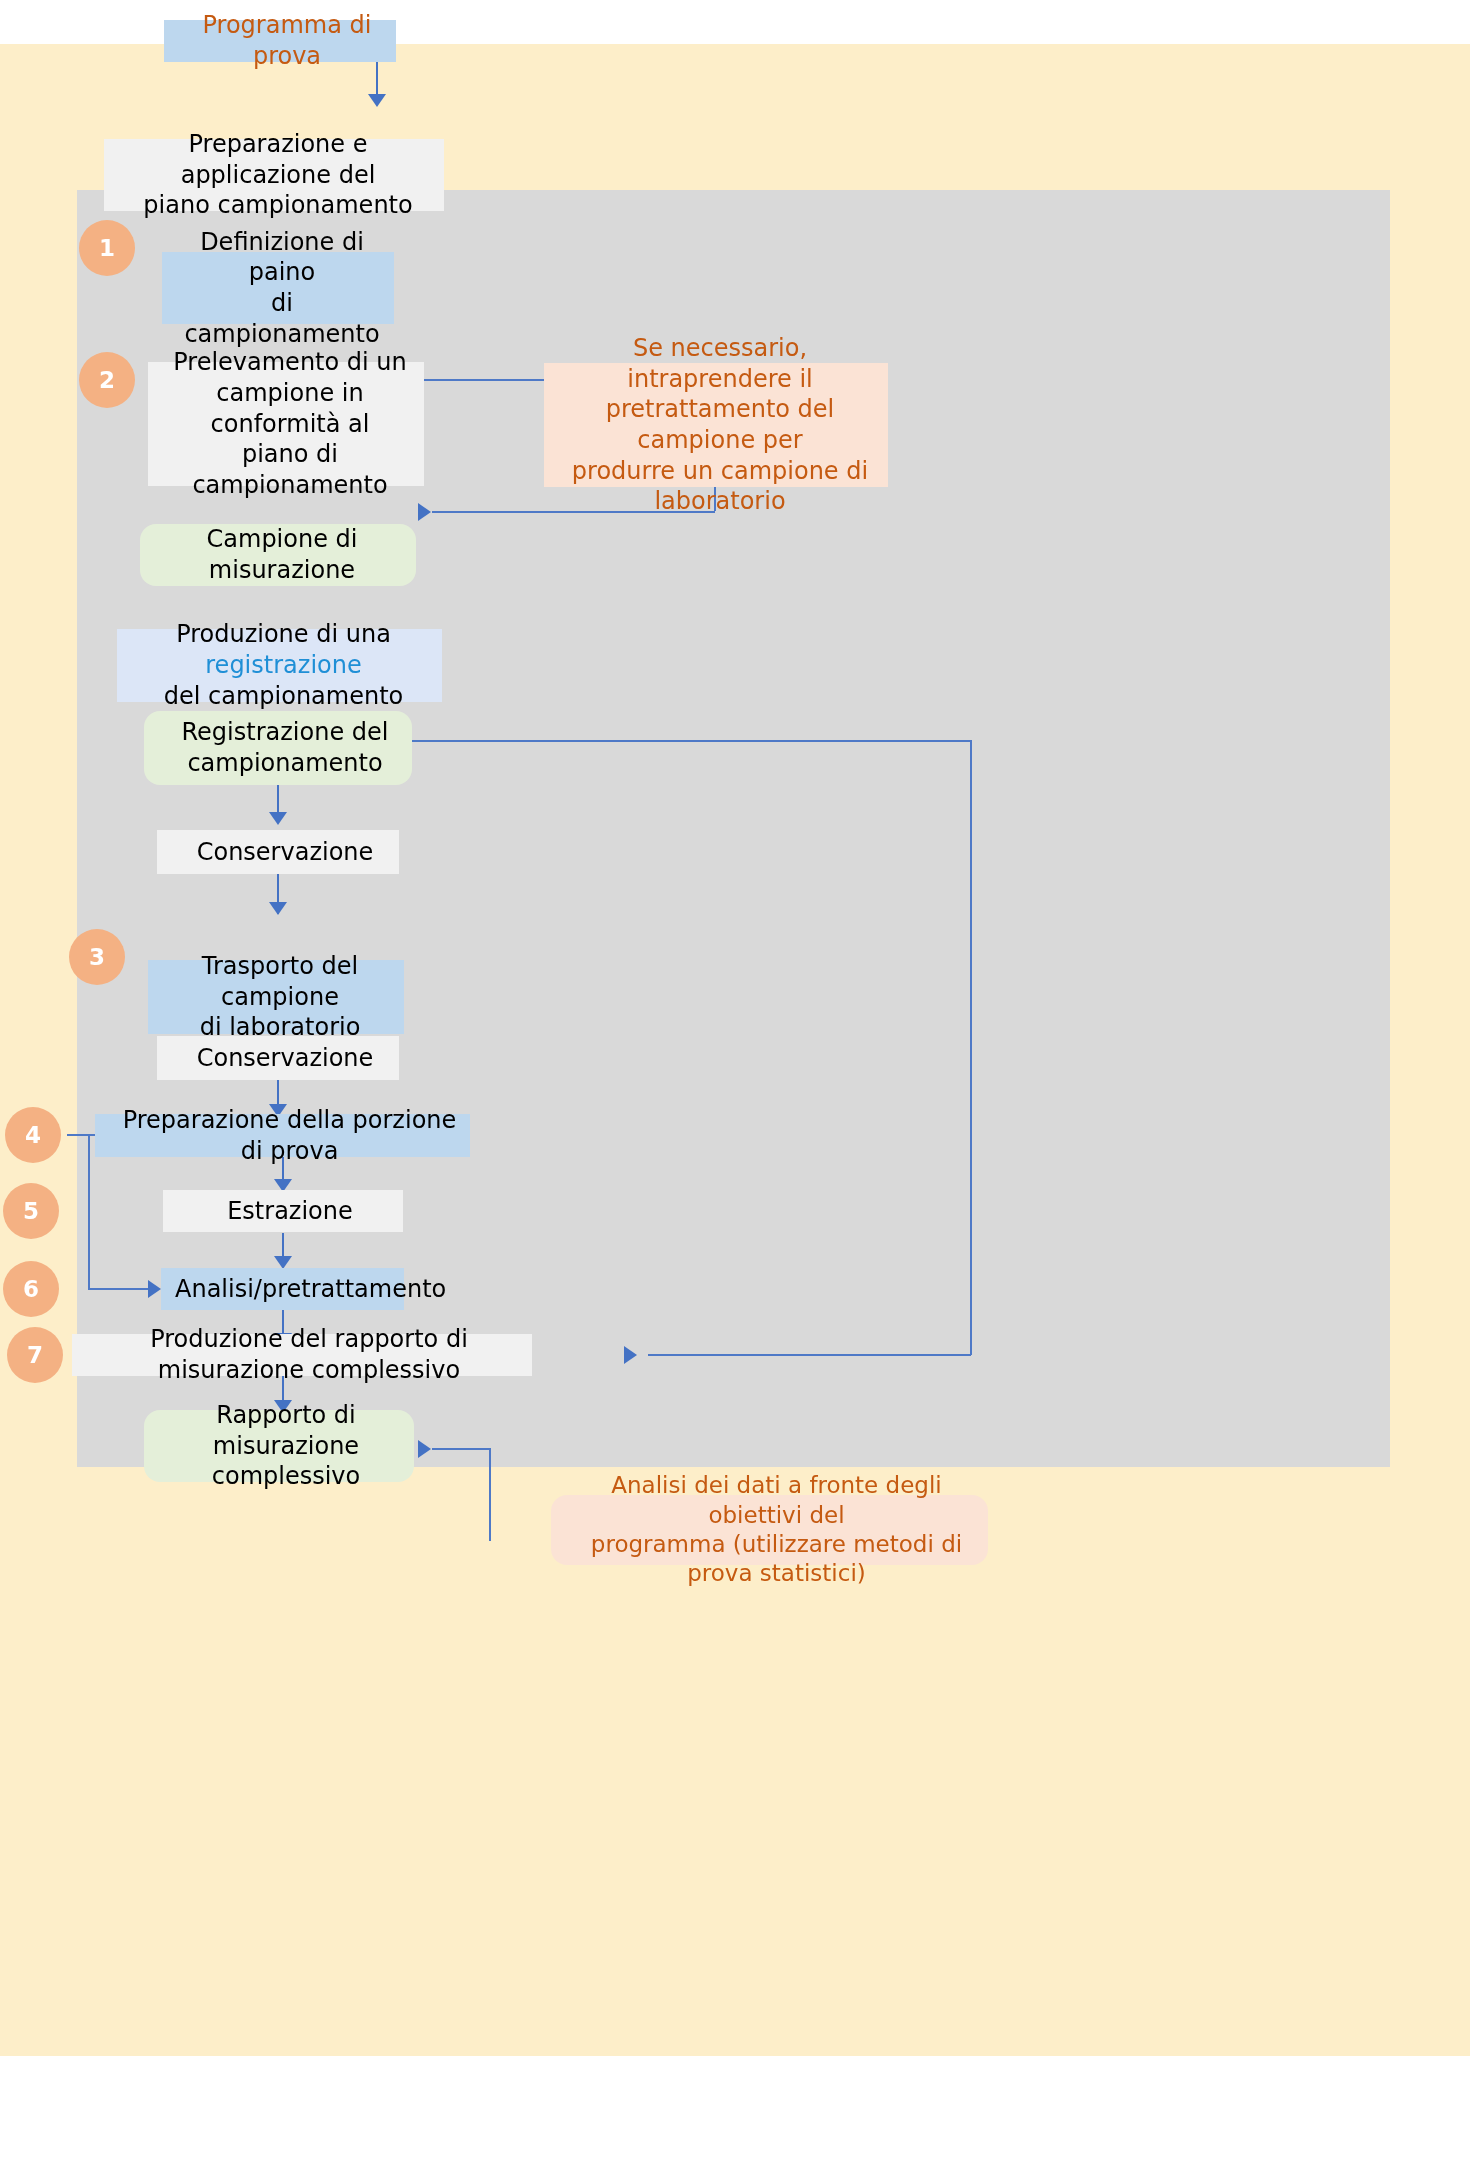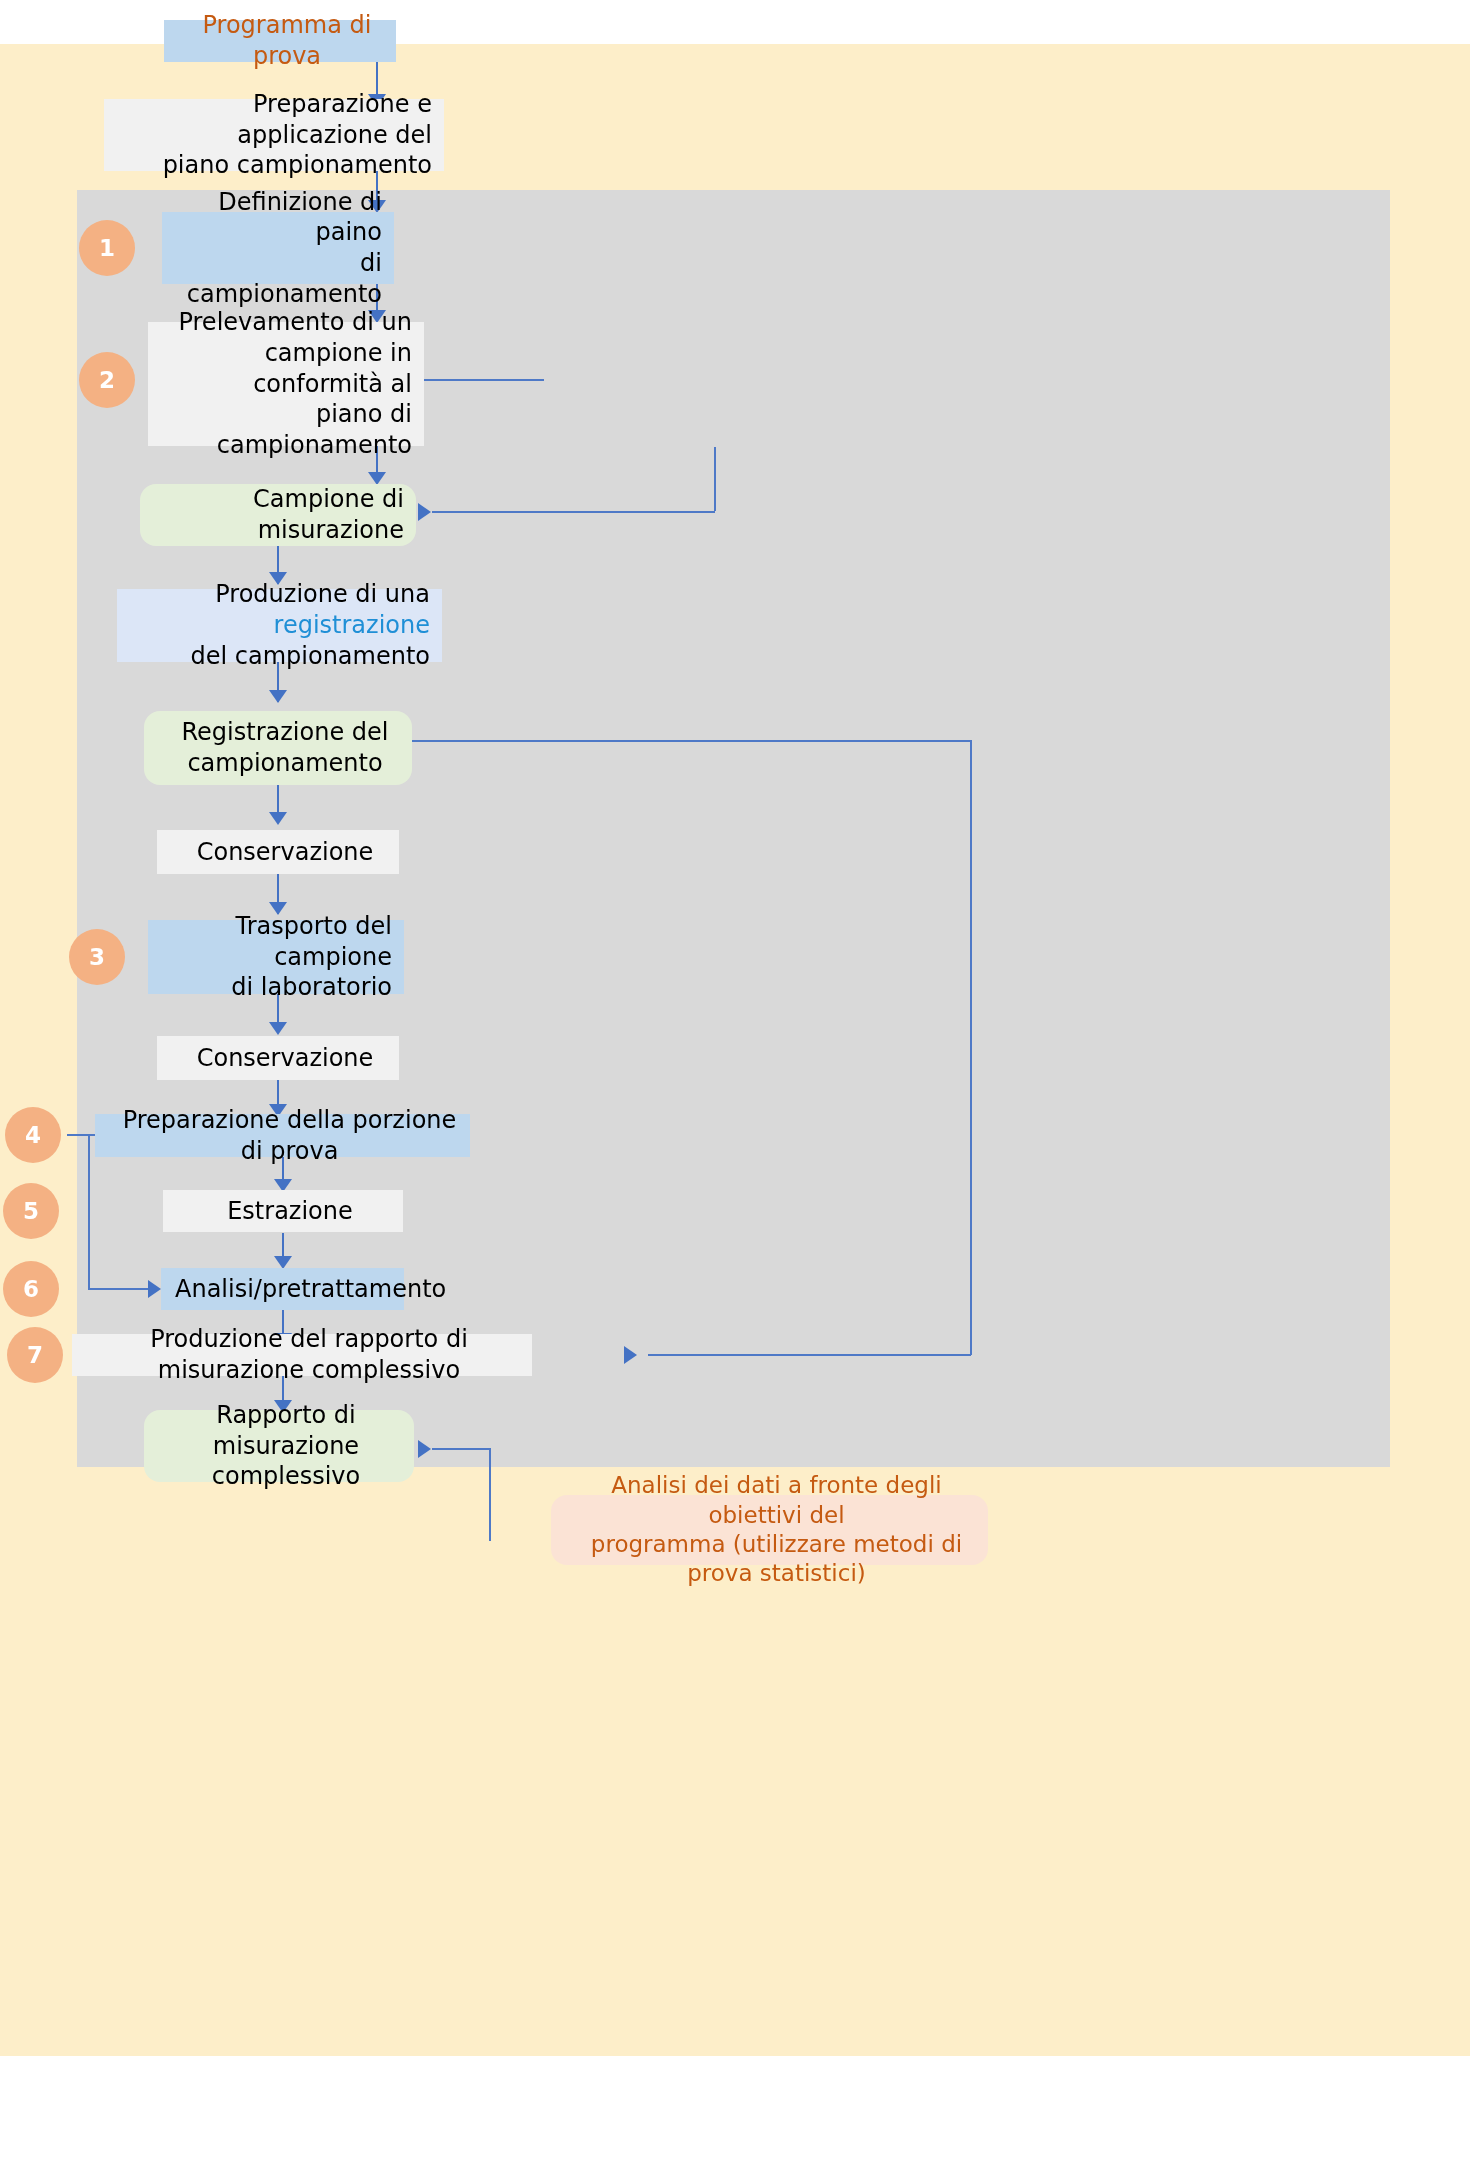--- a/index.html
+++ b/index.html
@@ -30,21 +30,21 @@
   }
   .node .txt { display: block; width: 100%; }
 
   .fill-blue    { background: #bdd7ee; }
   .fill-gray    { background: #f1f1f1; }
   .fill-lav     { background: #dce6f7; }
   .fill-green   { background: #e4efd9; border-radius: 16px; }
   .fill-peach   { background: #fbe3d5; color: #c55a11; }
   .fill-peach-r { background: #fbe3d5; color: #c55a11; border-radius: 16px; }
 
-  .pad-l  { padding-left: 20px; padding-right: 12px; justify-content: flex-start; text-align: right; }
+  .pad-l  { padding-left: 20px; padding-right: 12px; justify-content: flex-start; text-align: center; margin-top: 40px; }
   .pad-c  { padding-left: 14px; padding-right: 0; justify-content: center; text-align: center; }
 
   .title-box {
     color: #c55a11;
     justify-content: center; text-align: center;
   }
   .link-word { color: #1f8fd6; }
 
   
   .circle {
@@ -153,20 +153,26 @@
     <span class="txt">Definizione di paino
 di campionamento</span>
   </div>
 
   <div class="node fill-gray pad-l" style="left:148px; top:322px; width:276px; height:124px;">
     <span class="txt">Prelevamento di un
 campione in conformità al
 piano di campionamento</span>
   </div>
 
+  <div class="node fill-peach pad-l" style="left:544px; top:323px; width:344px; height:124px;">
+    <span class="txt">Se necessario, intraprendere il
+pretrattamento del campione per
+produrre un campione di
+laboratorio</span>
+  </div>
 
   <div class="node fill-green pad-l" style="left:140px; top:484px; width:276px; height:62px;">
     <span class="txt">Campione di misurazione</span>
   </div>
 
   <div class="node fill-lav pad-l" style="left:117px; top:589px; width:325px; height:73px;">
     <span class="txt"><span>Produzione di una </span><span class="link-word">registrazione</span><span>
 del campionamento</span></span>
   </div>
 

